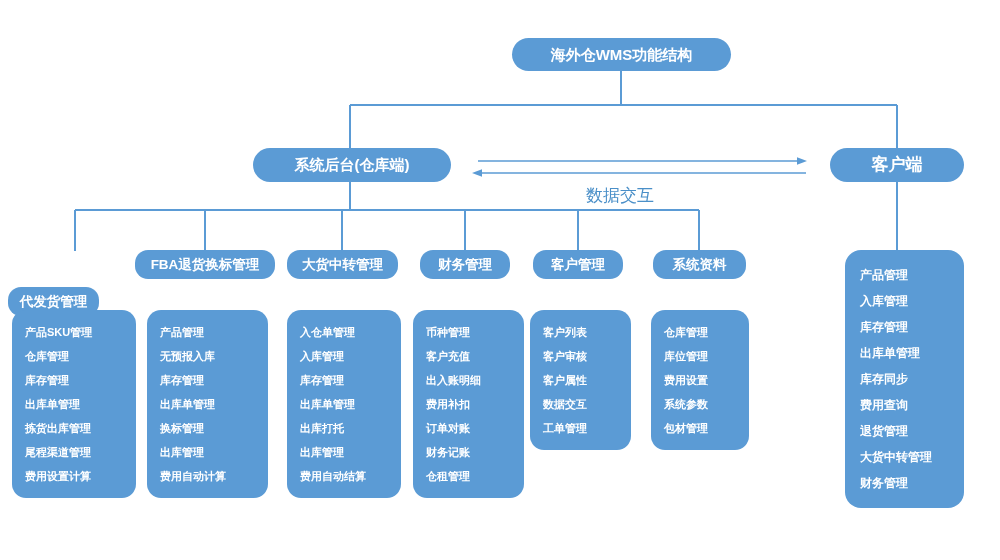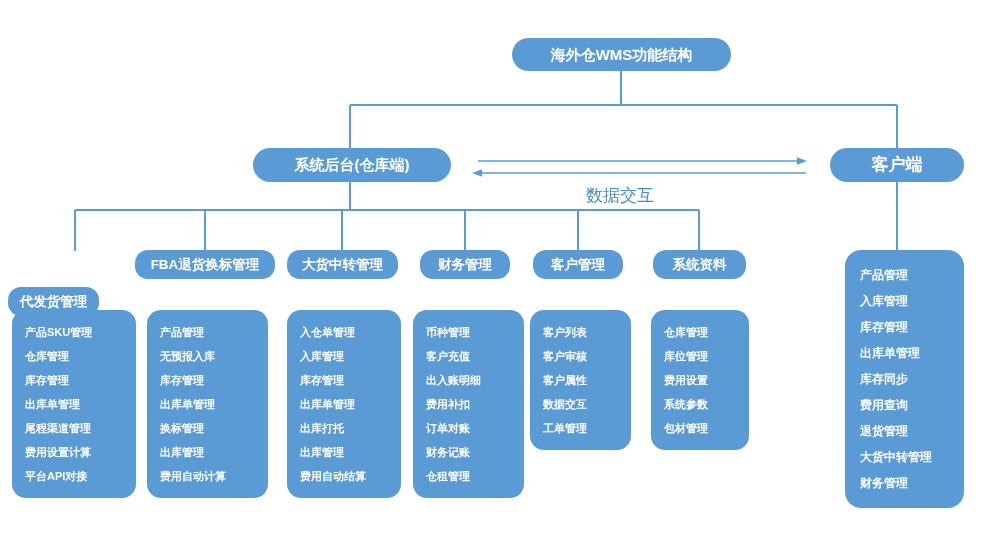--- a/index.html
+++ b/index.html
@@ -106,23 +106,23 @@
   <div class="cat cat3">大货中转管理</div>
   <div class="cat cat4">财务管理</div>
   <div class="cat cat5">客户管理</div>
   <div class="cat cat6">系统资料</div>
 
   <div class="list list1">
       <div class="list-item">产品SKU管理</div>
       <div class="list-item">仓库管理</div>
       <div class="list-item">库存管理</div>
       <div class="list-item">出库单管理</div>
+      <div class="list-item">拣货出库管理</div>
       <div class="list-item">尾程渠道管理</div>
       <div class="list-item">费用设置计算</div>
-      <div class="list-item">平台API对接</div>
     </div>
   <div class="list list2">
       <div class="list-item">产品管理</div>
       <div class="list-item">无预报入库</div>
       <div class="list-item">库存管理</div>
       <div class="list-item">出库单管理</div>
       <div class="list-item">换标管理</div>
       <div class="list-item">出库管理</div>
       <div class="list-item">费用自动计算</div>
     </div>

